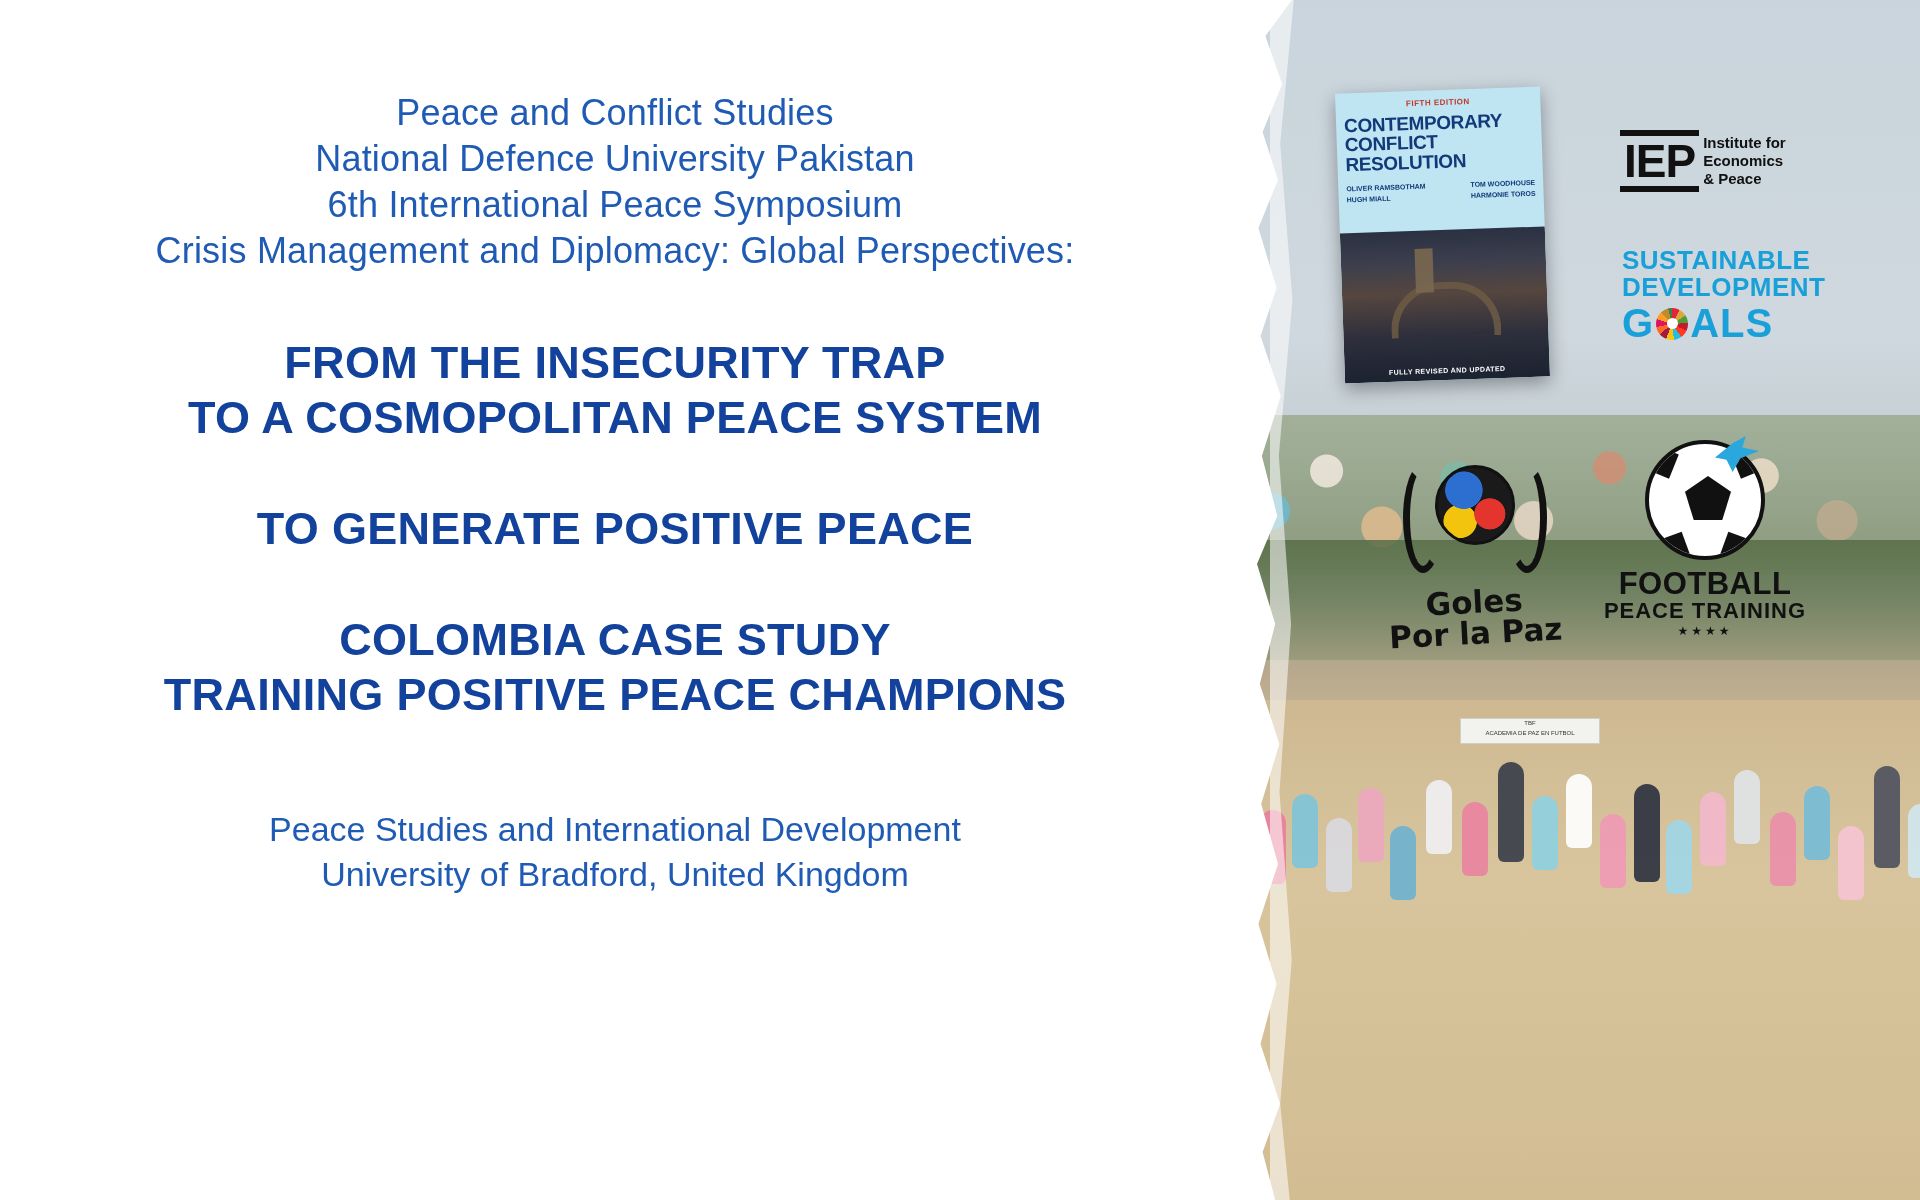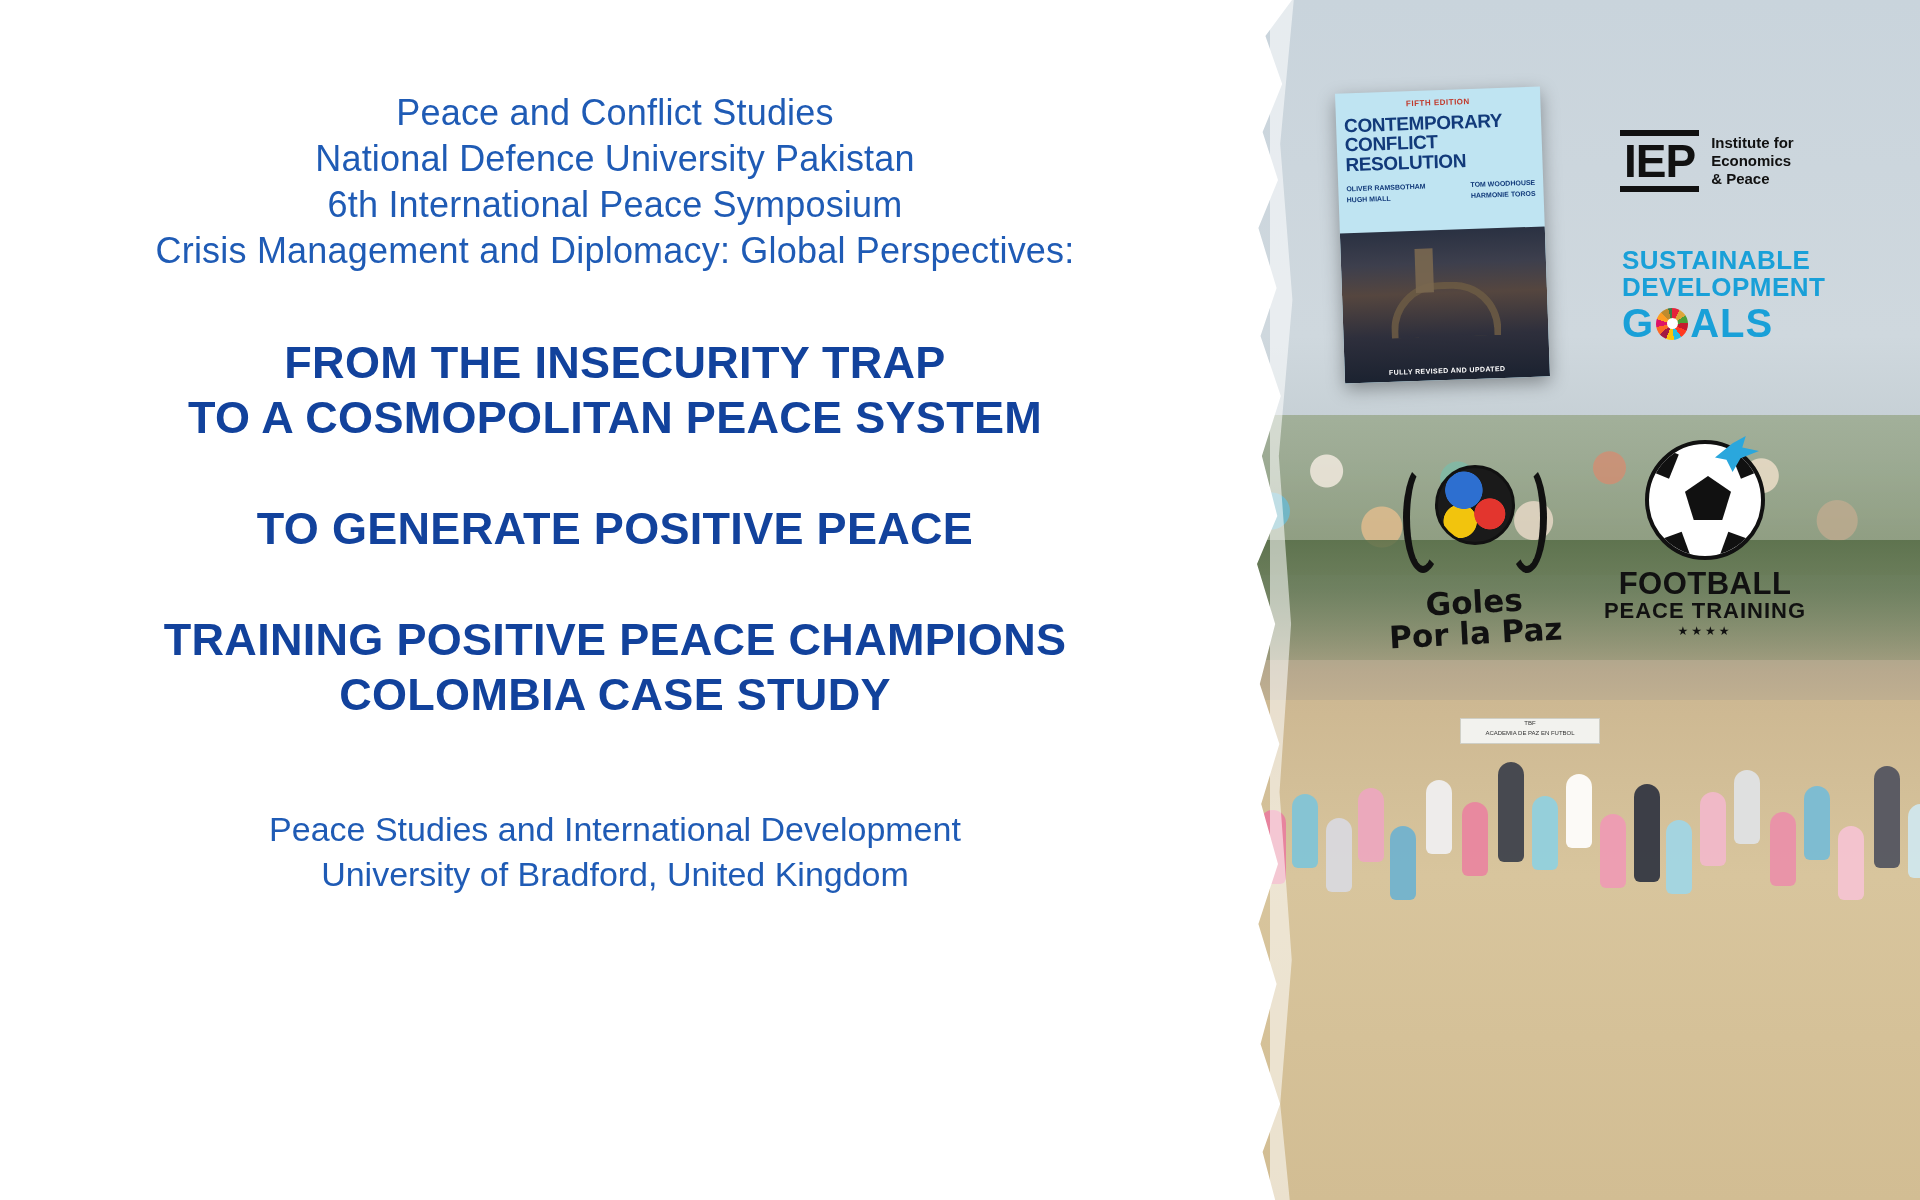--- a/index.html
+++ b/index.html
@@ -219,21 +219,21 @@
     color: #ffffff;
     letter-spacing: 0.4px;
   }
 
   
   .iep {
     position: absolute;
     left: 390px; top: 130px;
     display: flex;
     align-items: center;
-    gap: 12px;
+    gap: 4px;
   }
   .iep .iep-mark {
     font-size: 46px;
     font-weight: bold;
     color: #111;
     letter-spacing: -1px;
     border-top: 6px solid #111;
     border-bottom: 6px solid #111;
     padding: 2px 4px;
     line-height: 1;
@@ -415,22 +415,22 @@
 
     <div class="title-group">
       <div class="block">
         <div>FROM THE INSECURITY TRAP</div>
         <div>TO A COSMOPOLITAN PEACE SYSTEM</div>
       </div>
       <div class="block">
         <div>TO GENERATE POSITIVE PEACE</div>
       </div>
       <div class="block">
+        <div>COLOMBIA CASE STUDY</div>
         <div>TRAINING POSITIVE PEACE CHAMPIONS</div>
-        <div>COLOMBIA CASE STUDY</div>
       </div>
     </div>
 
     <div class="footer-block">
       <div>Peace Studies and International Development</div>
       <div>University of Bradford, United Kingdom</div>
     </div>
   </div>
 
   <div class="right-panel">

